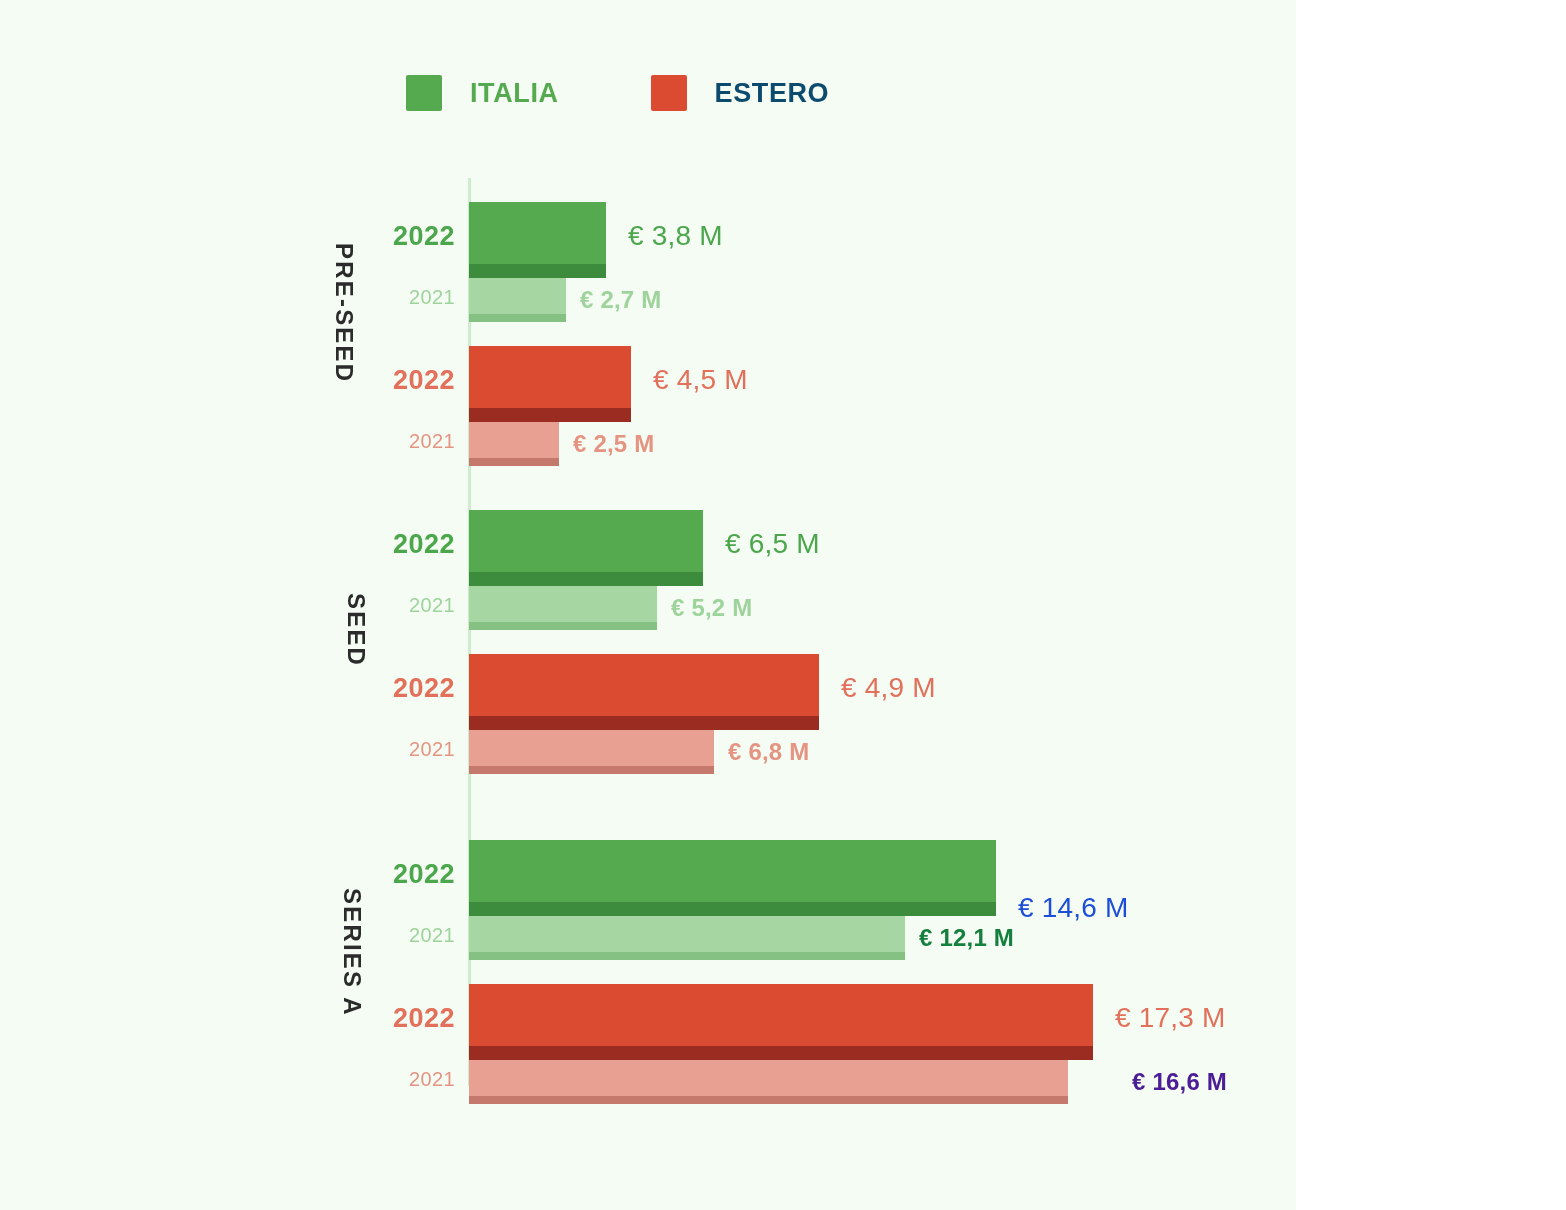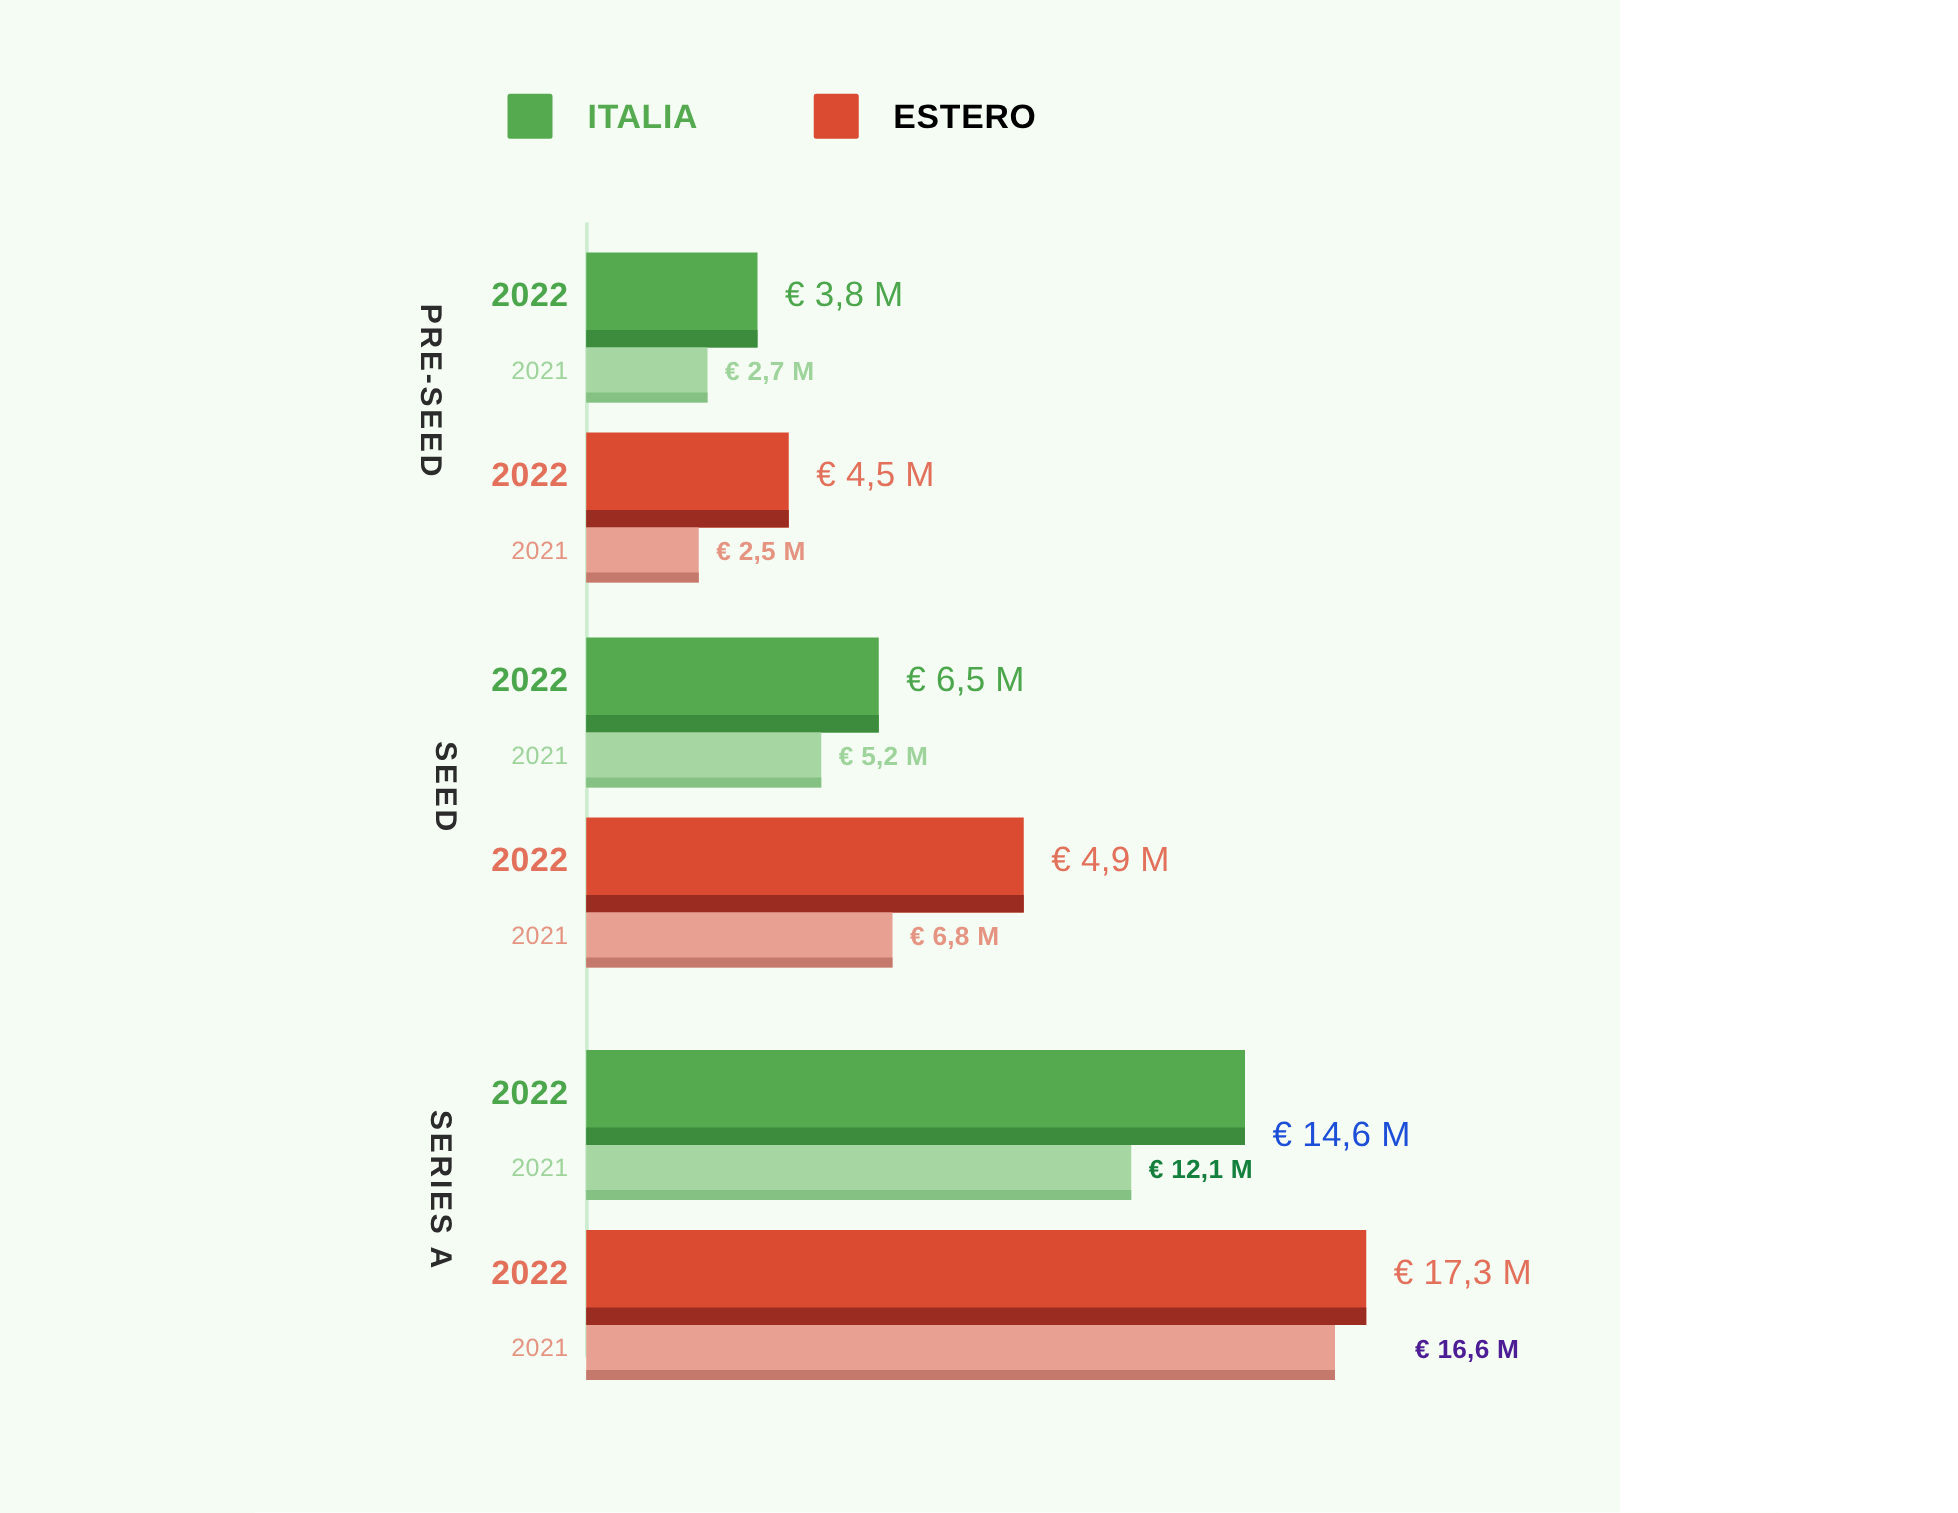--- a/index.html
+++ b/index.html
@@ -95,35 +95,35 @@
     white-space: nowrap;
   }
   .year-major { font-size: 27px; font-weight: 700; letter-spacing: 0.5px; }
   .year-minor { font-size: 20px; font-weight: 400; letter-spacing: 0.4px; }
 
   .value-label {
     position: absolute;
     white-space: nowrap;
   }
   .value-major { font-size: 28px; font-weight: 400; letter-spacing: 0.2px; }
-  .value-minor { font-size: 21px; font-weight: 700; letter-spacing: 0.2px; }
+  .value-minor { font-size: 24px; font-weight: 700; letter-spacing: 0.2px; }
 </style>
 </head>
 <body>
 
 <div id="root">
 
   <div class="legend">
     <div class="legend-entry">
       <span class="legend-swatch" style="background:#55aa50"></span>
       <span class="legend-label" style="color:#55aa50">ITALIA</span>
     </div>
     <div class="legend-entry">
       <span class="legend-swatch" style="background:#db4b32"></span>
-      <span class="legend-label" style="color:#000000">ESTERO</span>
+      <span class="legend-label" style="color:#0c4a6e">ESTERO</span>
     </div>
   </div>
 
   <div class="plot">
     <div class="axis-line"></div>
     <div id="bars-layer">
         <div class="bar" style="top: 202px; width: 137px; height: 76px;">
           <div class="bar-body" style="background: rgb(85, 170, 80);"></div>
           <div class="bar-shadow" style="height: 14px; background: rgb(61, 140, 61);"></div>
         </div>

